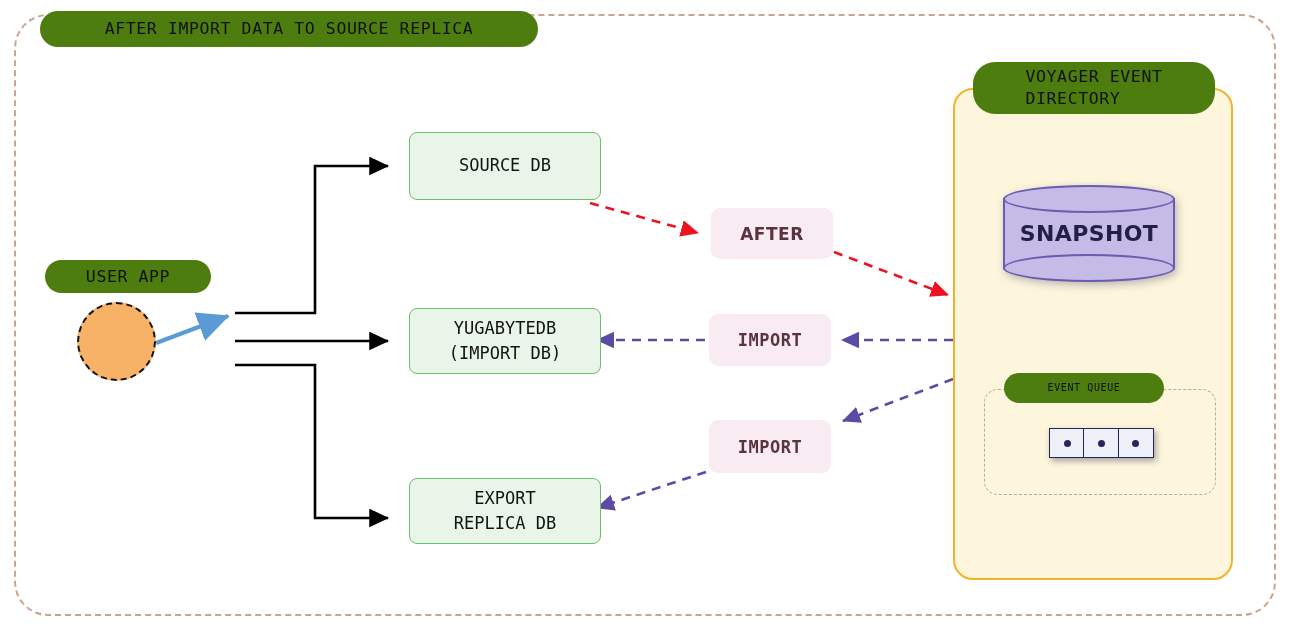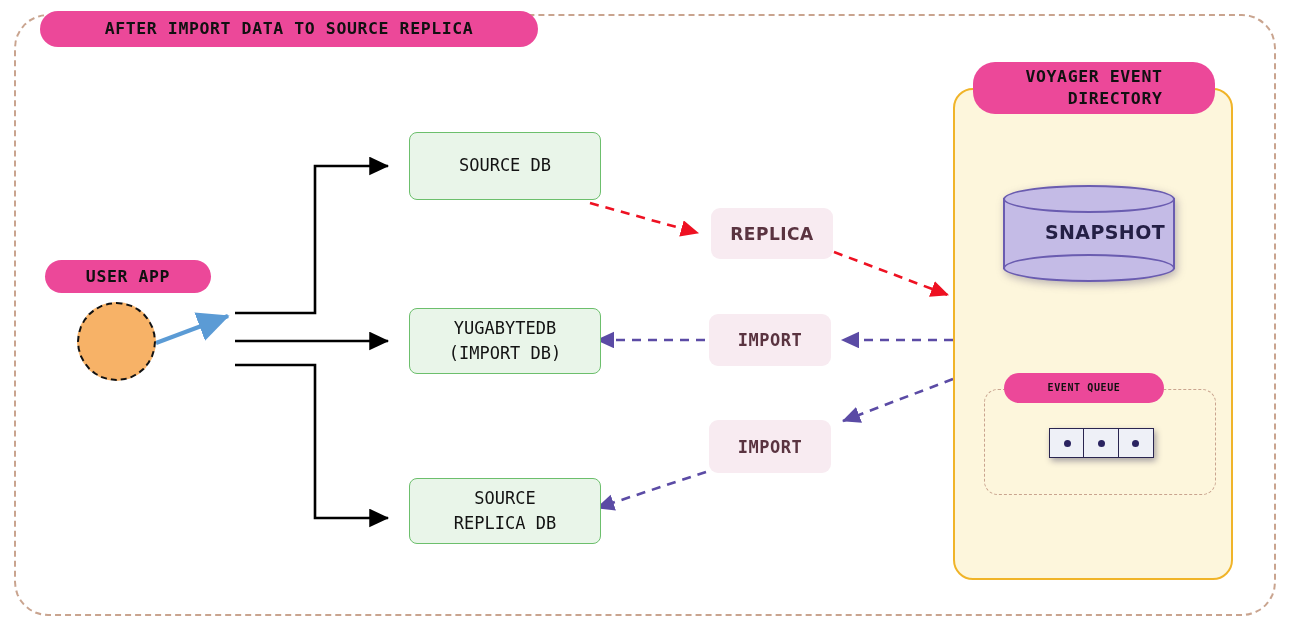--- a/index.html
+++ b/index.html
@@ -35,31 +35,31 @@
     height: 602px;
     border: 2px dashed #c9a48f;
     border-radius: 34px;
     box-sizing: border-box;
     background: transparent;
   }
 
   
   .chip {
     position: absolute;
-    background: #ec4899;
+    background: #4d7c0f;
     border-radius: 22px;
     color: #111111;
     font-family: "DejaVu Sans Mono", monospace;
-    font-weight: bold;
+    font-weight: normal;
     font-size: 16.5px;
     letter-spacing: 0.6px;
     display: flex;
     align-items: center;
     justify-content: center;
-    text-align: right;
+    text-align: left;
     line-height: 1.32;
     white-space: pre-line;
     z-index: 40;
   }
   .chip-title {
     left: 40px;
     top: 11px;
     width: 498px;
     height: 36px;
   }
@@ -214,25 +214,24 @@
     background: #c4bbe6;
     box-sizing: border-box;
   }
   .cyl-label {
     position: absolute;
     left: 0; top: 36px;
     width: 172px;
     text-align: center;
     font-family: "DejaVu Sans", sans-serif;
     font-weight: bold;
-    font-size: 19px;
+    font-size: 22px;
     color: #241f45;
     letter-spacing: 0.4px;
     z-index: 3;
-    padding-left: 16px;
   }
 
   
   .queue-cells {
     position: absolute;
     left: 1049px;
     top: 428px;
     display: flex;
     z-index: 28;
     filter: drop-shadow(2px 3px 3px rgba(60,55,90,0.45));
@@ -329,24 +328,24 @@
   </svg>
 
   <div class="chip chip-title">AFTER IMPORT DATA TO SOURCE REPLICA</div>
 
   <div class="chip chip-userapp">USER APP</div>
   <div class="userapp-circle"></div>
 
   <div class="db-box db-source">SOURCE DB</div>
   <div class="db-box db-target">YUGABYTEDB
 (IMPORT DB)</div>
-  <div class="db-box db-replica">SOURCE
+  <div class="db-box db-replica">EXPORT
 REPLICA DB</div>
 
-  <div class="op-label op-export">REPLICA</div>
+  <div class="op-label op-export">AFTER</div>
   <div class="op-label op-import-1">IMPORT</div>
   <div class="op-label op-import-2">IMPORT</div>
 
   <div class="voyager-panel"></div>
   <div class="chip chip-voyager">VOYAGER EVENT
 DIRECTORY</div>
 
   <div class="cylinder">
     <div class="cyl-body"></div>
     <div class="cyl-bottom"></div>

